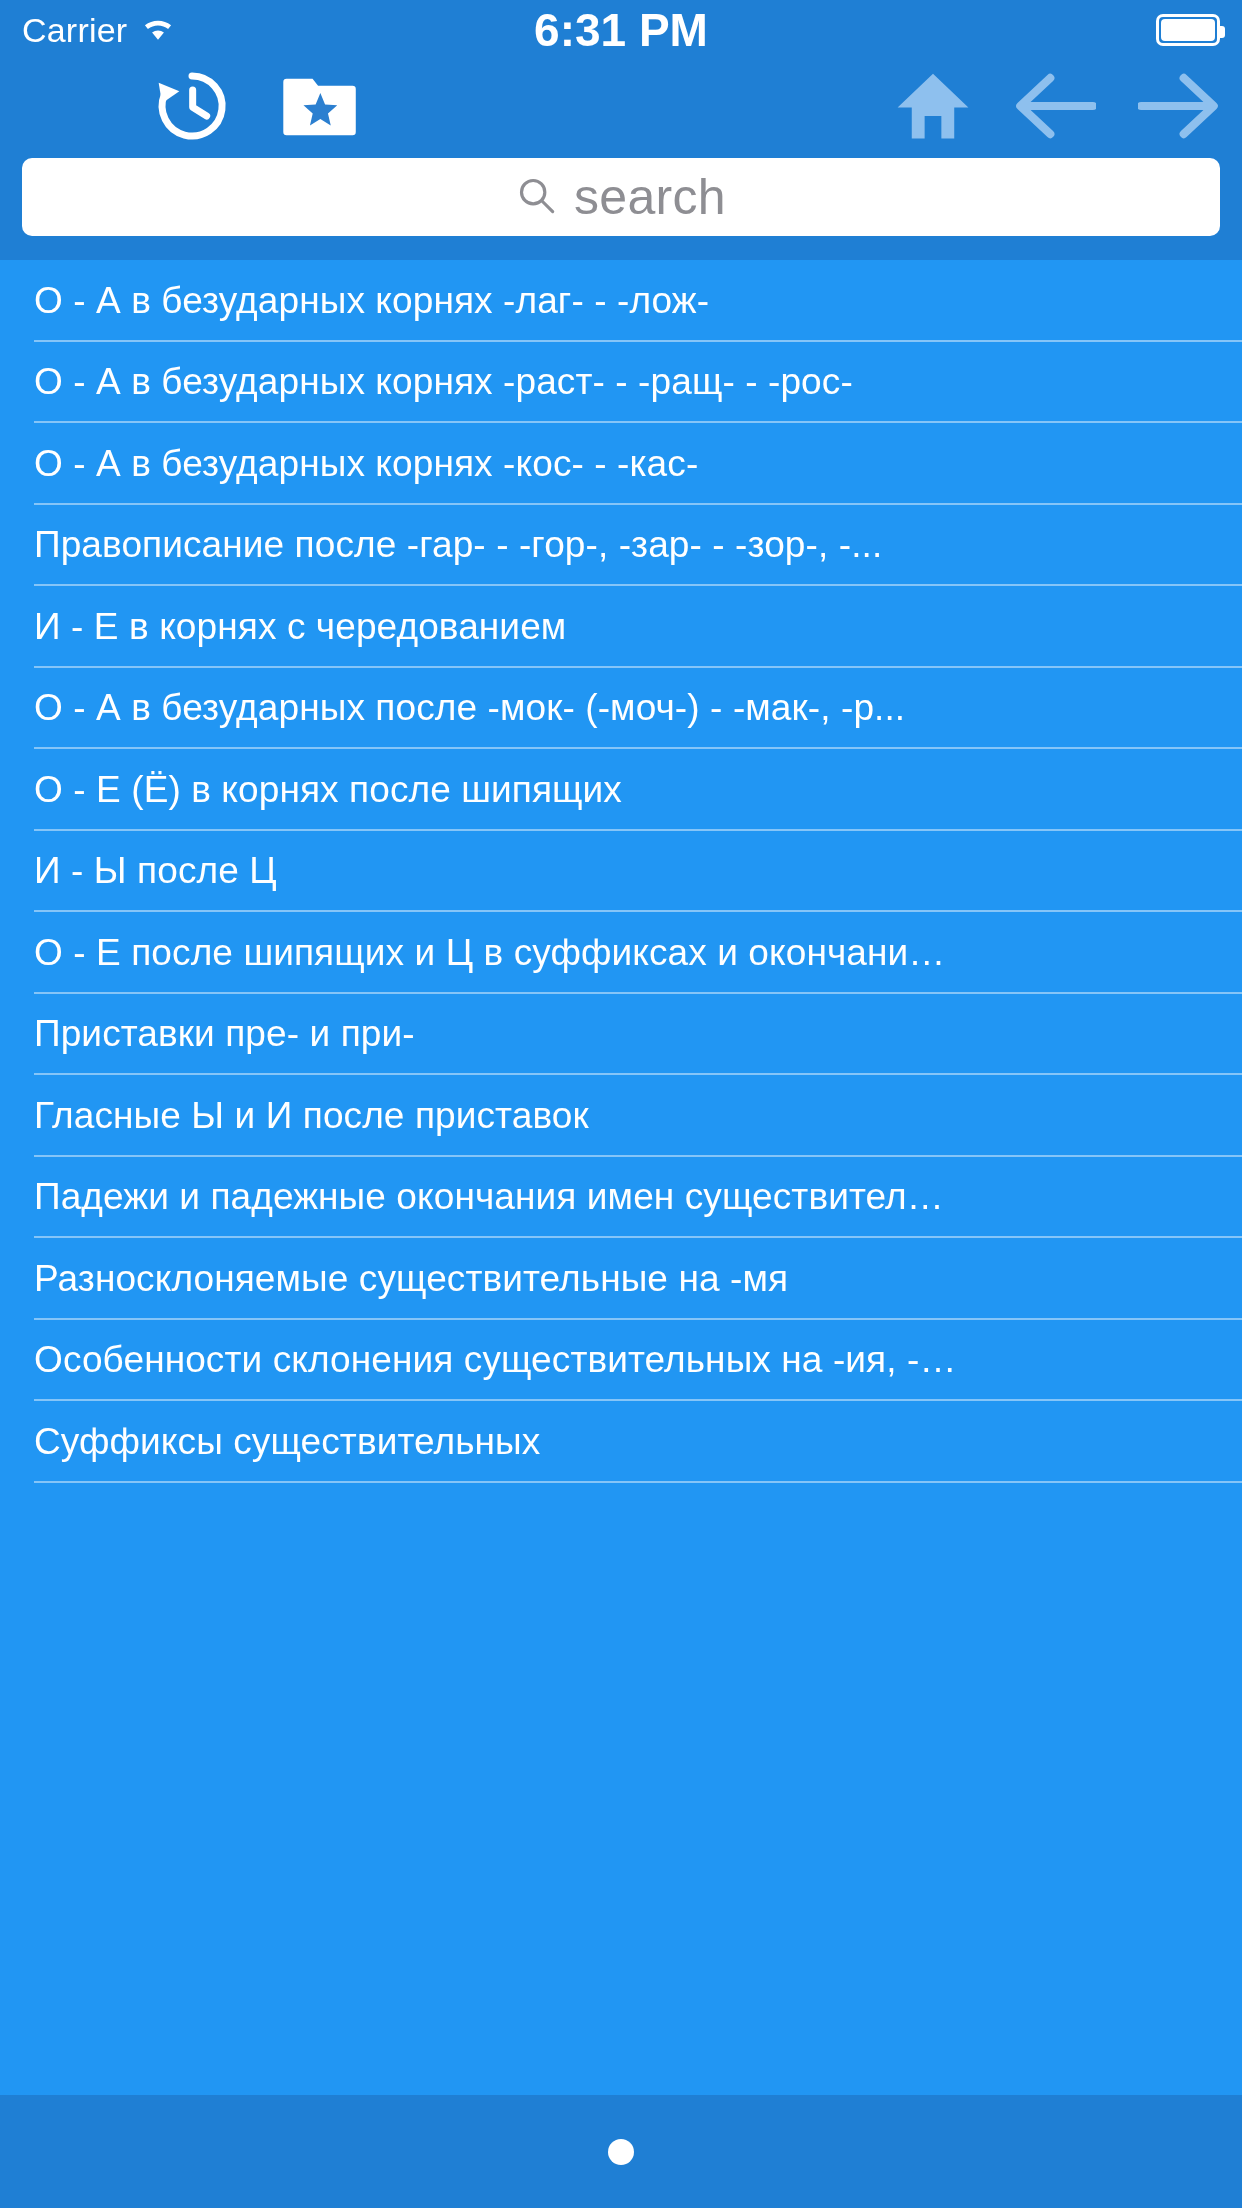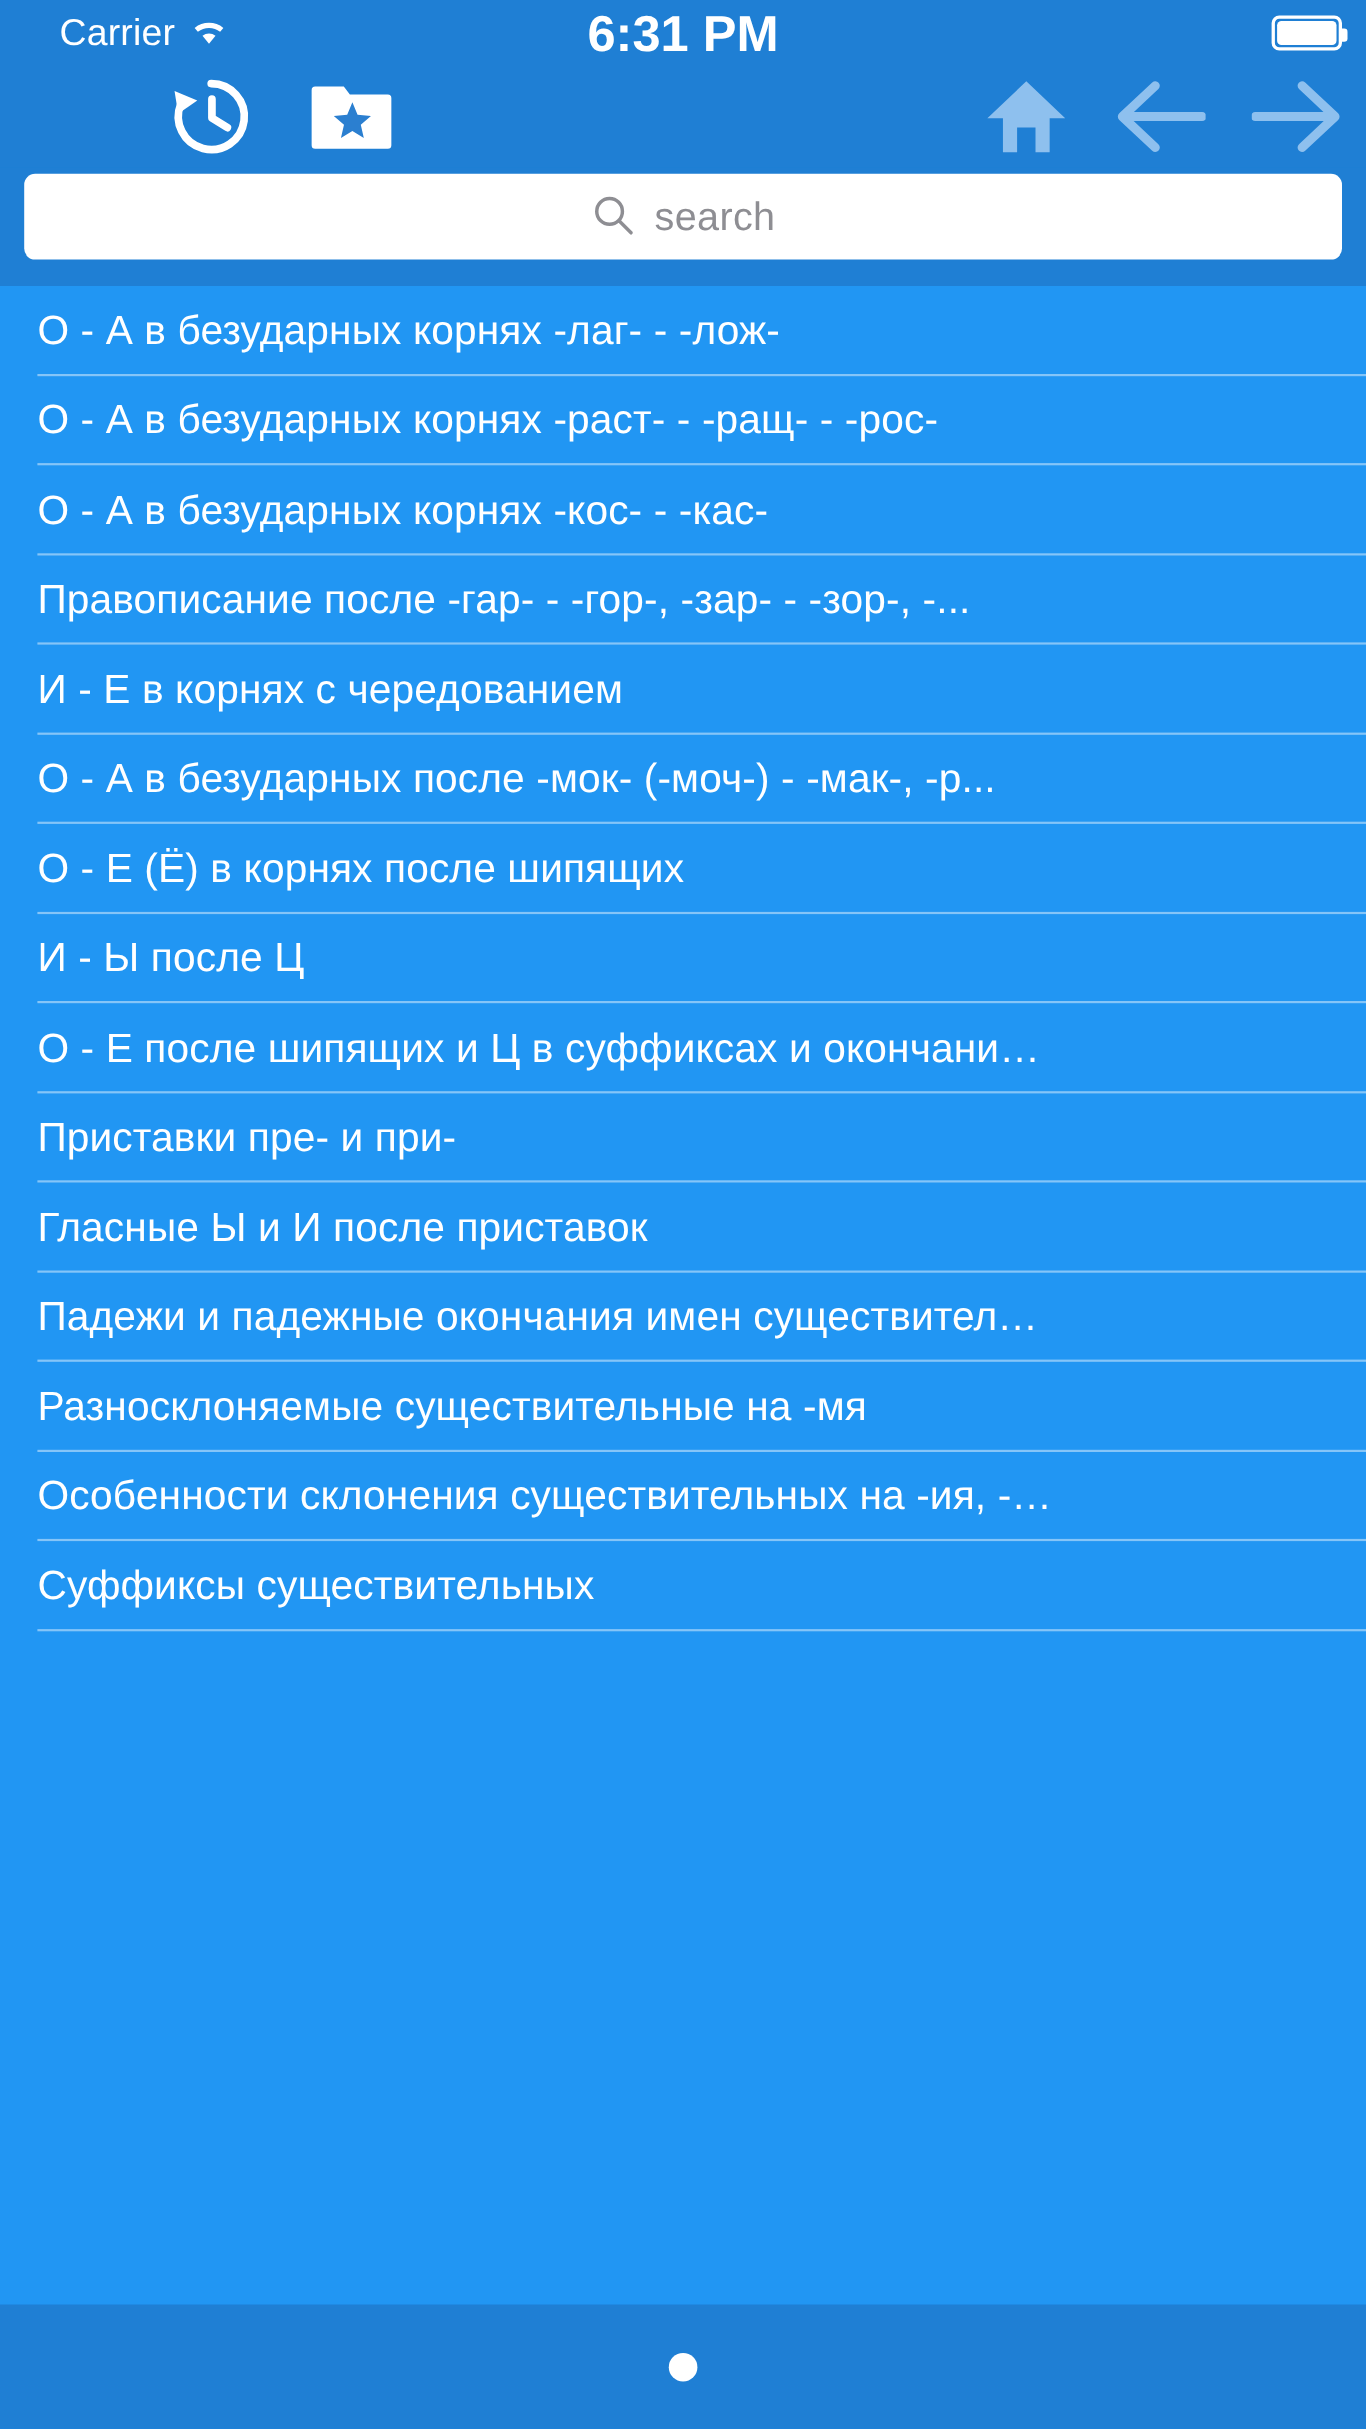--- a/index.html
+++ b/index.html
@@ -18,21 +18,21 @@
 
   
   .status-bar{
     height:60px; flex:0 0 60px;
     background:#1f7fd4;
     color:#ffffff;
     display:flex; align-items:center;
     padding:0 22px;
     position:relative;
   }
-  .status-left{ display:flex; align-items:center; gap:12px;margin-left:32px; }
+  .status-left{ display:flex; align-items:center; gap:12px; }
   .carrier-text{ font-size:34px; letter-spacing:0.2px; }
   .wifi-icon{ display:block; }
   .status-time{
     position:absolute; left:0; right:0; top:0; bottom:0;
     display:flex; align-items:center; justify-content:center;
     font-size:46px; font-weight:bold; pointer-events:none;
   }
   .status-right{ margin-left:auto; display:flex; align-items:center; gap:6px; z-index:2;}
   .battery{
     width:64px; height:32px;
@@ -79,21 +79,21 @@
   }
   .search-field{
     width:100%; height:78px;
     background:#ffffff;
     border-radius:10px;
     display:flex; align-items:center; justify-content:center;
     gap:18px;
     cursor:text;
   }
   .search-placeholder{
-    font-size:36px; color:#8e8e93; letter-spacing:0.3px;
+    font-size:50px; color:#8e8e93; letter-spacing:0.3px;
   }
 
   
   .list{
     flex:1 1 auto;
     background:#2196f3;
     overflow:hidden;
     position:relative;
   }
   .list-item{

